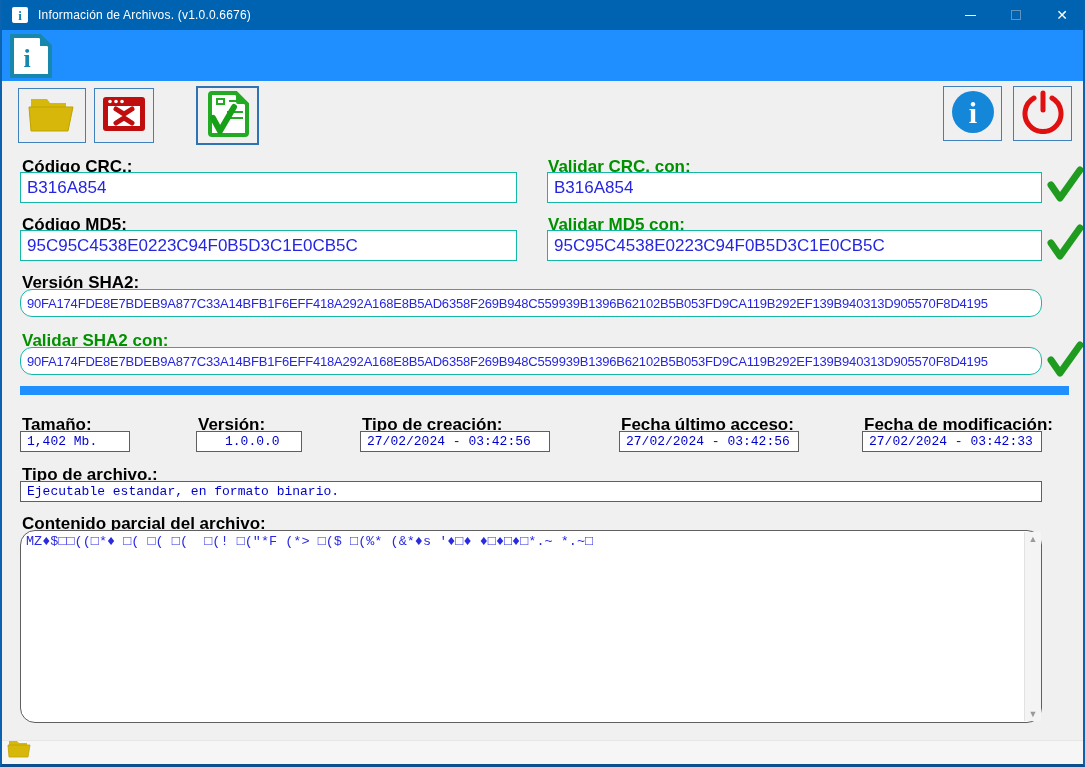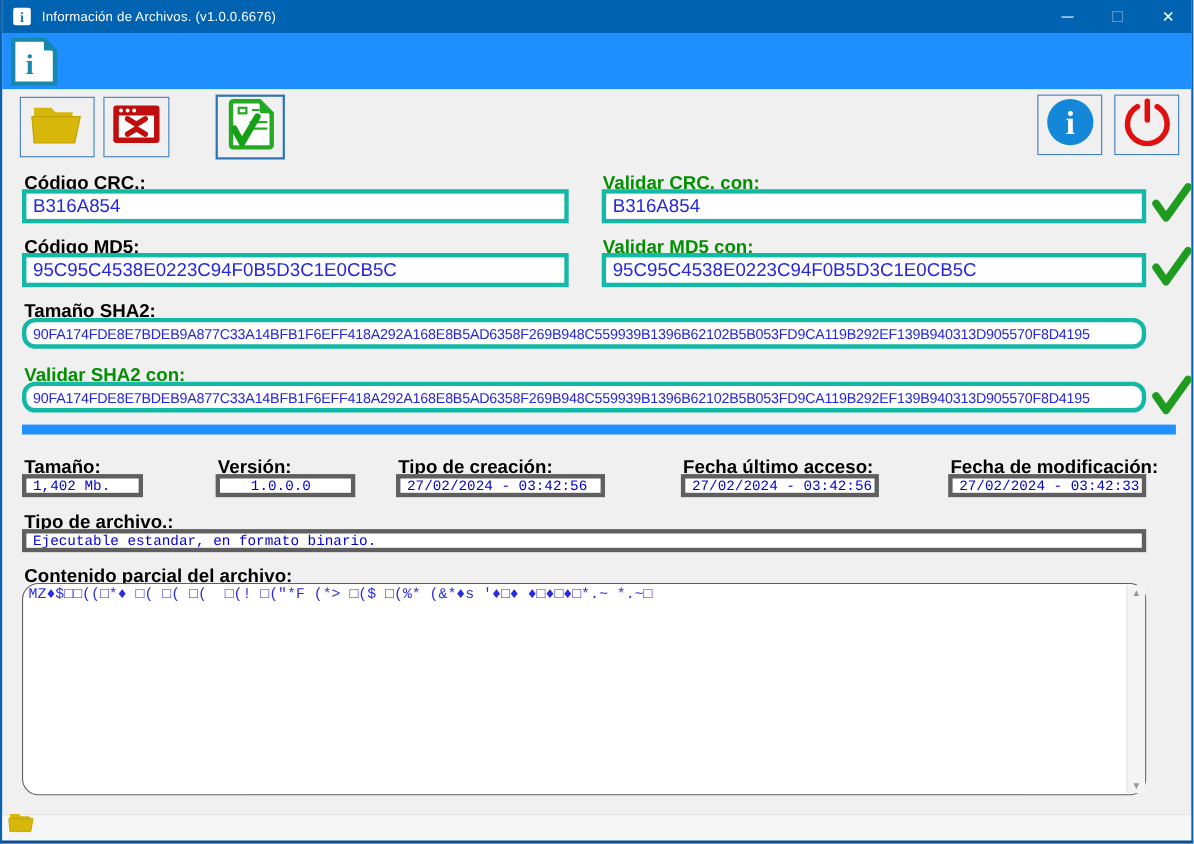--- a/index.html
+++ b/index.html
@@ -30,21 +30,21 @@
   }
   .header-icon{ position:absolute; left:8px; top:4px; }
   .header-title{ margin-left:62px; color:#fff; font-size:21px; font-weight:bold; text-shadow:1px 1px 1px rgba(0,60,130,.45); }
   
   .toolbtn{ position:absolute; background:#f0f0f0; border:1px solid #3f80bd; display:flex; align-items:center; justify-content:center; cursor:pointer; }
   .toolbtn.focused{ border:2px solid #2e74b5; }
   
   .lbl{ position:absolute; font-size:17px; font-weight:bold; color:#000; white-space:nowrap; }
   .lbl.green{ color:#009000; }
   .inp{
-    position:absolute; background:#fff; border:4px solid #14b8a6; color:#2626e0;
+    position:absolute; background:#fff; border:1px solid #14b8a6; color:#2626e0;
     display:flex; align-items:center; padding:0 6px; white-space:nowrap; overflow:hidden;
   }
   .inp.big{ font-size:17px; }
   .inp.hash{ font-size:13px; letter-spacing:-0.2px;border-radius:12px; }
   .inp.mono{ font-family:"Liberation Mono", monospace; font-size:13px; color:#0000cd; }
   .checkmark{ position:absolute; }
   .separator{ position:absolute; background:#2090ff; }
   
   .content-box{
     position:absolute; background:#fff; border:1px solid #5f5f5f; overflow:hidden;
@@ -160,38 +160,38 @@
   <div class="lbl" style="left:20px; top:215px;">Código MD5:</div>
   <div class="inp big" style="left:18px; top:230px; width:497px; height:31px;">95C95C4538E0223C94F0B5D3C1E0CB5C</div>
   <div class="lbl green" style="left:546px; top:215px;">Validar MD5 con:</div>
   <div class="inp big" style="left:545px; top:230px; width:495px; height:31px;">95C95C4538E0223C94F0B5D3C1E0CB5C</div>
   <span class="checkmark" style="left:1045px; top:223px;">
     <svg width="36" height="38" viewBox="0 0 36 38">
         <path d="M4 20 l9 13 l20 -28" fill="none" stroke="#1f9c1f" stroke-width="7" stroke-linecap="round" stroke-linejoin="round"></path>
       </svg>
   </span>
 
-  <div class="lbl" style="left:20px; top:273px;">Tamaño SHA2:</div>
+  <div class="lbl" style="left:20px; top:273px;">Versión SHA2:</div>
   <div class="inp hash" style="left:18px; top:289px; width:1022px; height:28px;">90FA174FDE8E7BDEB9A877C33A14BFB1F6EFF418A292A168E8B5AD6358F269B948C559939B1396B62102B5B053FD9CA119B292EF139B940313D905570F8D4195</div>
 
   <div class="lbl green" style="left:20px; top:331px;">Validar SHA2 con:</div>
   <div class="inp hash" style="left:18px; top:347px; width:1022px; height:28px;">90FA174FDE8E7BDEB9A877C33A14BFB1F6EFF418A292A168E8B5AD6358F269B948C559939B1396B62102B5B053FD9CA119B292EF139B940313D905570F8D4195</div>
   <span class="checkmark" style="left:1045px; top:340px;">
     <svg width="36" height="38" viewBox="0 0 36 38">
         <path d="M4 20 l9 13 l20 -28" fill="none" stroke="#1f9c1f" stroke-width="7" stroke-linecap="round" stroke-linejoin="round"></path>
       </svg>
   </span>
 
   <div class="separator" style="left:18px; top:386px; width:1049px; height:9px;"></div>
 
   <div class="lbl" style="left:20px; top:415px;">Tamaño:</div>
   <div class="inp mono" style="left:18px; top:431px; width:110px; height:21px; border-color:#5f5f5f;">1,402 Mb.</div>
 
   <div class="lbl" style="left:196px; top:415px;">Versión:</div>
-  <div class="inp mono" style="left:194px; top:431px; width:127px; height:21px; border-color:#5f5f5f;padding-left:28px;">1.0.0.0</div>
+  <div class="inp mono" style="left:194px; top:431px; width:106px; height:21px; border-color:#5f5f5f;padding-left:28px;">1.0.0.0</div>
 
   <div class="lbl" style="left:360px; top:415px;">Tipo de creación:</div>
   <div class="inp mono" style="left:358px; top:431px; width:190px; height:21px; border-color:#5f5f5f;">27/02/2024 - 03:42:56</div>
 
   <div class="lbl" style="left:619px; top:415px;">Fecha último acceso:</div>
   <div class="inp mono" style="left:617px; top:431px; width:180px; height:21px; border-color:#5f5f5f;">27/02/2024 - 03:42:56</div>
 
   <div class="lbl" style="left:862px; top:415px;">Fecha de modificación:</div>
   <div class="inp mono" style="left:860px; top:431px; width:180px; height:21px; border-color:#5f5f5f;">27/02/2024 - 03:42:33</div>
 

